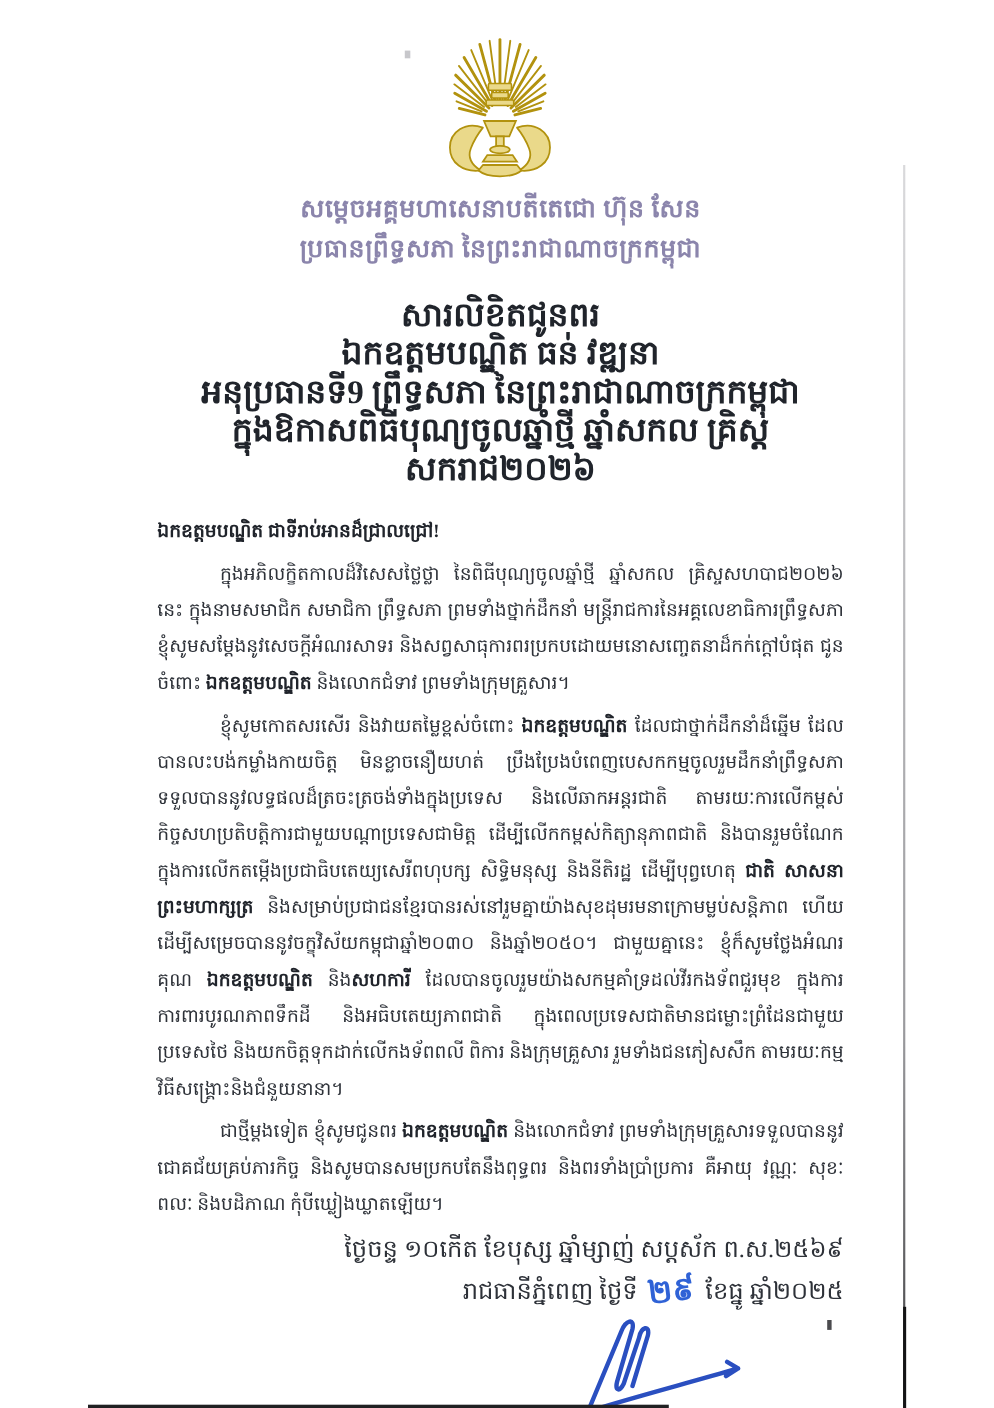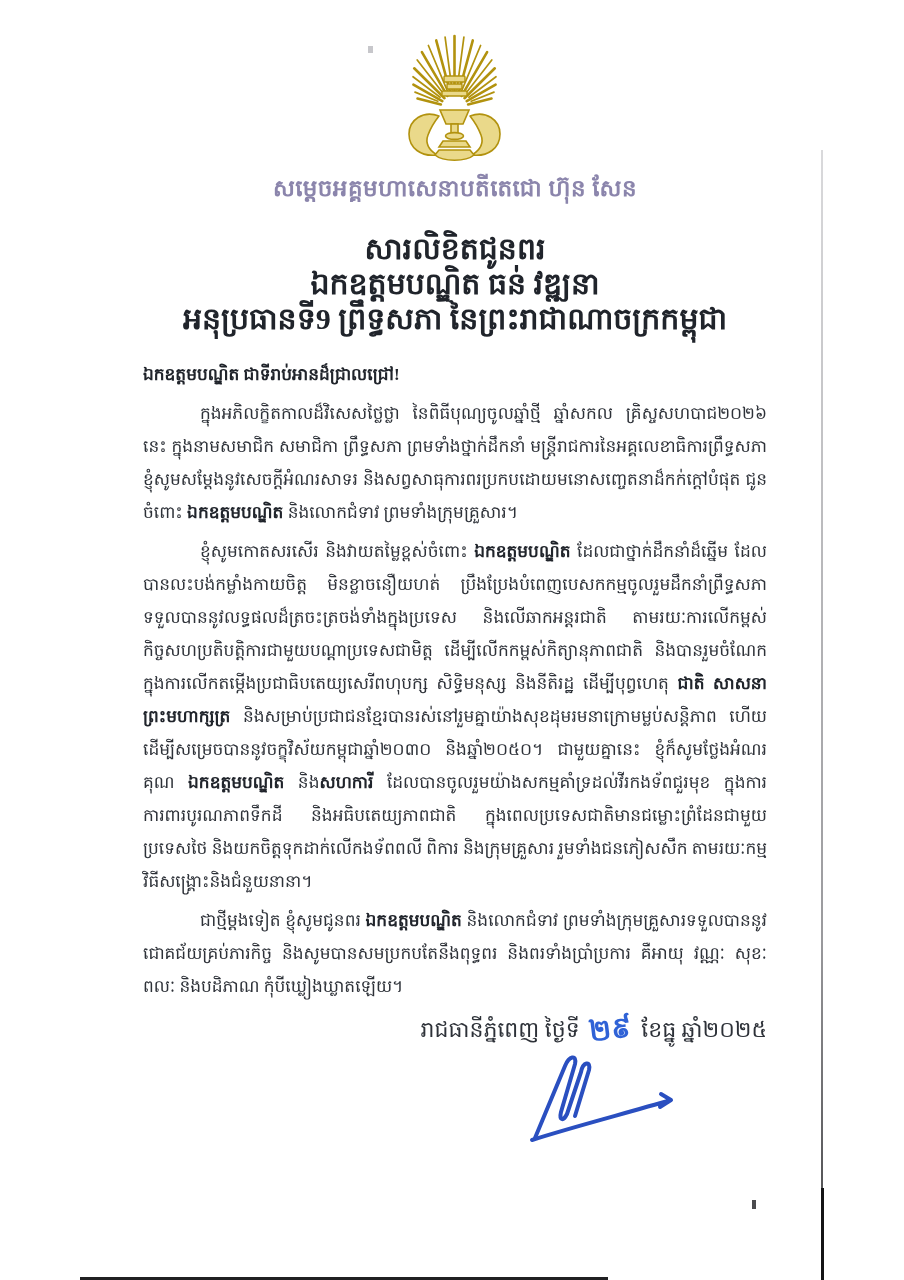--- a/index.html
+++ b/index.html
@@ -160,36 +160,39 @@
         <g fill="var(--emblem-gold-light)" stroke="var(--emblem-gold)" stroke-width="1.6" stroke-linejoin="round">
           <path d="M44 92 C28 86 14 96 14 110 C14 124 26 133 42 131 C34 126 30 119 33 111 C36 103 40 97 44 92 Z"></path>
           <path d="M75 92 C91 86 105 96 105 110 C105 124 93 133 77 131 C85 126 89 119 86 111 C83 103 79 97 75 92 Z"></path>
           <path d="M40 131 C48 138 71 138 79 131 L75 126 H44 Z"></path>
         </g>
       </svg>
     </div>
 
     <div class="letterhead">
       <div>សម្ដេចអគ្គមហាសេនាបតីតេជោ ហ៊ុន សែន</div>
+      <div>ប្រធានព្រឹទ្ធសភា នៃព្រះរាជាណាចក្រកម្ពុជា</div>
     </div>
 
     <div class="title-block">
       <div>សារលិខិតជូនពរ</div>
       <div>ឯកឧត្តមបណ្ឌិត ធន់ វឌ្ឍនា</div>
       <div>អនុប្រធានទី9 ព្រឹទ្ធសភា នៃព្រះរាជាណាចក្រកម្ពុជា</div>
+      <div>ក្នុងឱកាសពិធីបុណ្យចូលឆ្នាំថ្មី ឆ្នាំសកល គ្រិស្ដសករាជ២០២៦</div>
     </div>
 
     <div class="body-block">
       <div class="salutation"><span class="b">ឯកឧត្តមបណ្ឌិត ជាទីរាប់អានដ៏ជ្រាលជ្រៅ!</span></div>
       <p class="para"><span>ក្នុងអភិលក្ខិតកាលដ៏វិសេសថ្លៃថ្លា នៃពិធីបុណ្យចូលឆ្នាំថ្មី ឆ្នាំសកល គ្រិស្ចសហបាជ២០២៦ នេះ ក្នុងនាមសមាជិក សមាជិកា ព្រឹទ្ធសភា ព្រមទាំងថ្នាក់ដឹកនាំ មន្ត្រីរាជការនៃអគ្គលេខាធិការព្រឹទ្ធសភា ខ្ញុំសូមសម្ដែងនូវសេចក្ដីអំណរសាទរ និងសព្វសាធុការពរប្រកបដោយមនោសញ្ចេតនាដ៏កក់ក្ដៅបំផុត ជូនចំពោះ </span><span class="b">ឯកឧត្តមបណ្ឌិត</span><span> និងលោកជំទាវ ព្រមទាំងក្រុមគ្រួសារ។</span></p>
       <p class="para"><span>ខ្ញុំសូមកោតសរសើរ និងវាយតម្លៃខ្ពស់ចំពោះ </span><span class="b">ឯកឧត្តមបណ្ឌិត</span><span> ដែលជាថ្នាក់ដឹកនាំដ៏ឆ្នើម ដែលបានលះបង់កម្លាំងកាយចិត្ត មិនខ្លាចនឿយហត់ ប្រឹងប្រែងបំពេញបេសកកម្មចូលរួមដឹកនាំព្រឹទ្ធសភា ទទួលបាននូវលទ្ធផលដ៏ត្រចះត្រចង់ទាំងក្នុងប្រទេស និងលើឆាកអន្តរជាតិ តាមរយៈការលើកម្ពស់កិច្ចសហប្រតិបត្តិការជាមួយបណ្ដាប្រទេសជាមិត្ត ដើម្បីលើកកម្ពស់កិត្យានុភាពជាតិ និងបានរួមចំណែកក្នុងការលើកតម្កើងប្រជាធិបតេយ្យសេរីពហុបក្ស សិទ្ធិមនុស្ស និងនីតិរដ្ឋ ដើម្បីបុព្វហេតុ </span><span class="b">ជាតិ សាសនា ព្រះមហាក្សត្រ</span><span> និងសម្រាប់ប្រជាជនខ្មែរបានរស់នៅរួមគ្នាយ៉ាងសុខដុមរមនាក្រោមម្លប់សន្តិភាព ហើយដើម្បីសម្រេចបាននូវចក្ខុវិស័យកម្ពុជាឆ្នាំ២០៣០ និងឆ្នាំ២០៥០។ ជាមួយគ្នានេះ ខ្ញុំក៏សូមថ្លែងអំណរគុណ </span><span class="b">ឯកឧត្តមបណ្ឌិត</span><span> និង</span><span class="b">សហការី</span><span> ដែលបានចូលរួមយ៉ាងសកម្មគាំទ្រដល់វីរកងទ័ពជួរមុខ ក្នុងការការពារបូរណភាពទឹកដី និងអធិបតេយ្យភាពជាតិ ក្នុងពេលប្រទេសជាតិមានជម្លោះព្រំដែនជាមួយប្រទេសថៃ និងយកចិត្តទុកដាក់លើកងទ័ពពលី ពិការ និងក្រុមគ្រួសារ រួមទាំងជនភៀសសឹក តាមរយៈកម្មវិធីសង្គ្រោះនិងជំនួយនានា។</span></p>
       <p class="para"><span>ជាថ្មីម្តងទៀត ខ្ញុំសូមជូនពរ </span><span class="b">ឯកឧត្តមបណ្ឌិត</span><span> និងលោកជំទាវ ព្រមទាំងក្រុមគ្រួសារទទួលបាននូវជោគជ័យគ្រប់ភារកិច្ច និងសូមបានសមប្រកបតែនឹងពុទ្ធពរ និងពរទាំងប្រាំប្រការ គឺអាយុ វណ្ណៈ សុខៈ ពលៈ និងបដិភាណ កុំបីឃ្លៀងឃ្លាតឡើយ។</span></p>
     </div>
 
     <div class="datelines">
+      <div>ថ្ងៃចន្ទ ១០កើត ខែបុស្ស ឆ្នាំម្សាញ់ សប្ដស័ក ព.ស.២៥៦៩</div>
       <div>
         <span>រាជធានីភ្នំពេញ ថ្ងៃទី</span>
         <span class="hand-day">២៩</span>
         <span>ខែធ្នូ ឆ្នាំ២០២៥</span>
       </div>
     </div>
 
     <div class="signature-area">
       <svg class="signature-svg" width="180" height="96" viewBox="0 0 180 96" fill="none" stroke="var(--ink-blue)" stroke-width="4" stroke-linecap="round" stroke-linejoin="round">
         <path d="M16 88 L46 16 C50 6 58 4 56 14 L42 62 C40 70 44 72 48 64 L62 22 C64 12 72 10 70 20 L56 66"></path>

